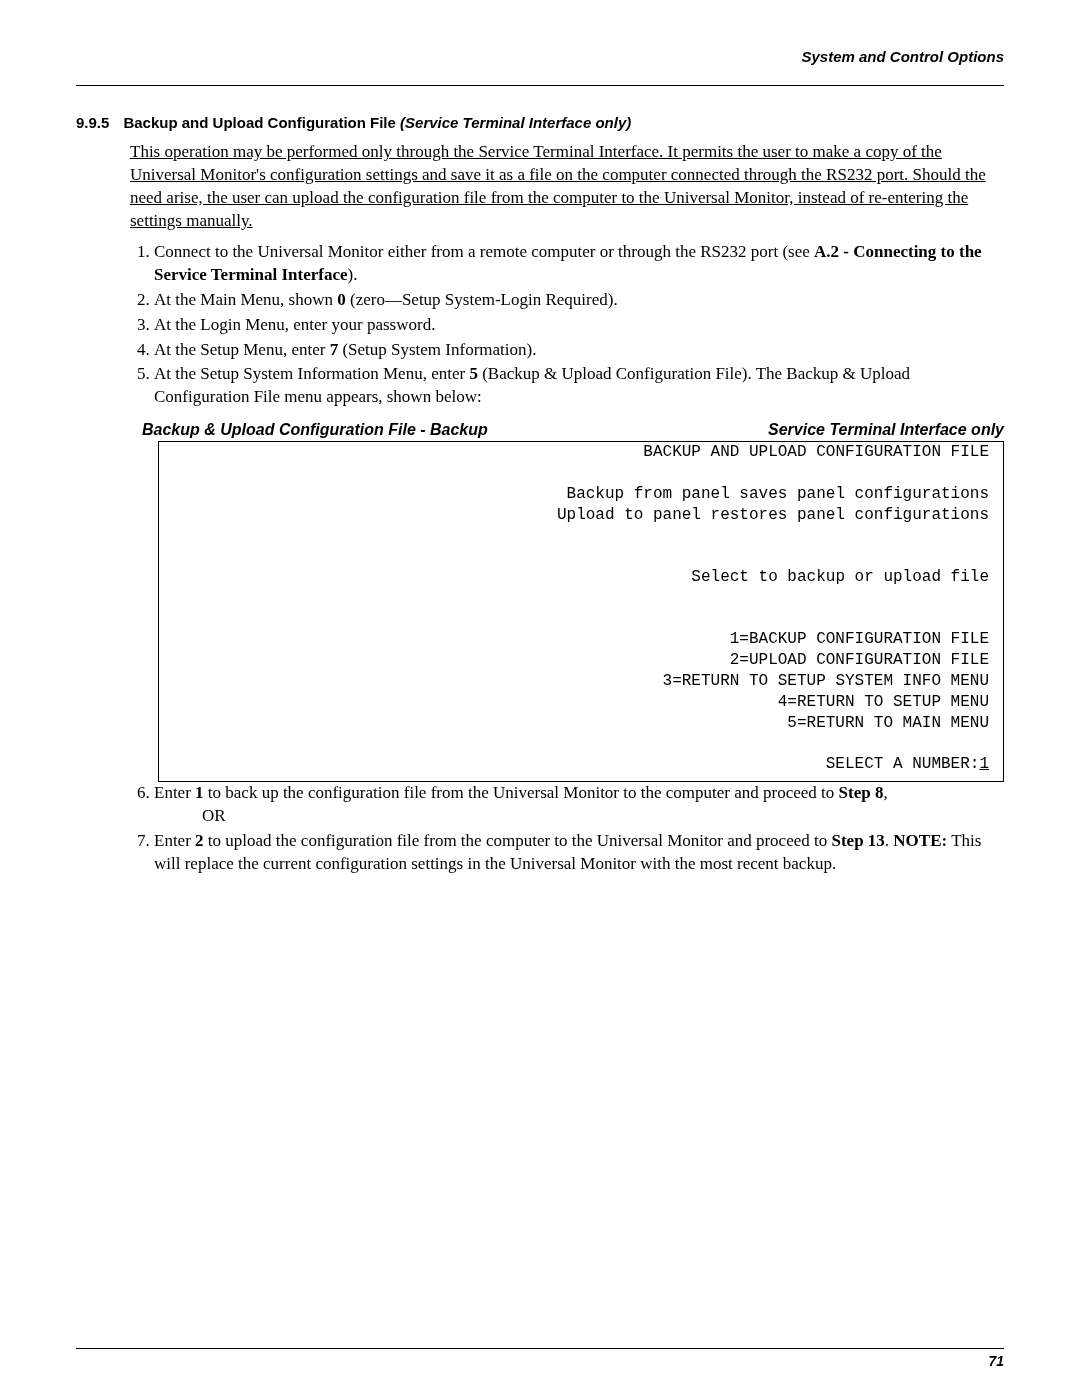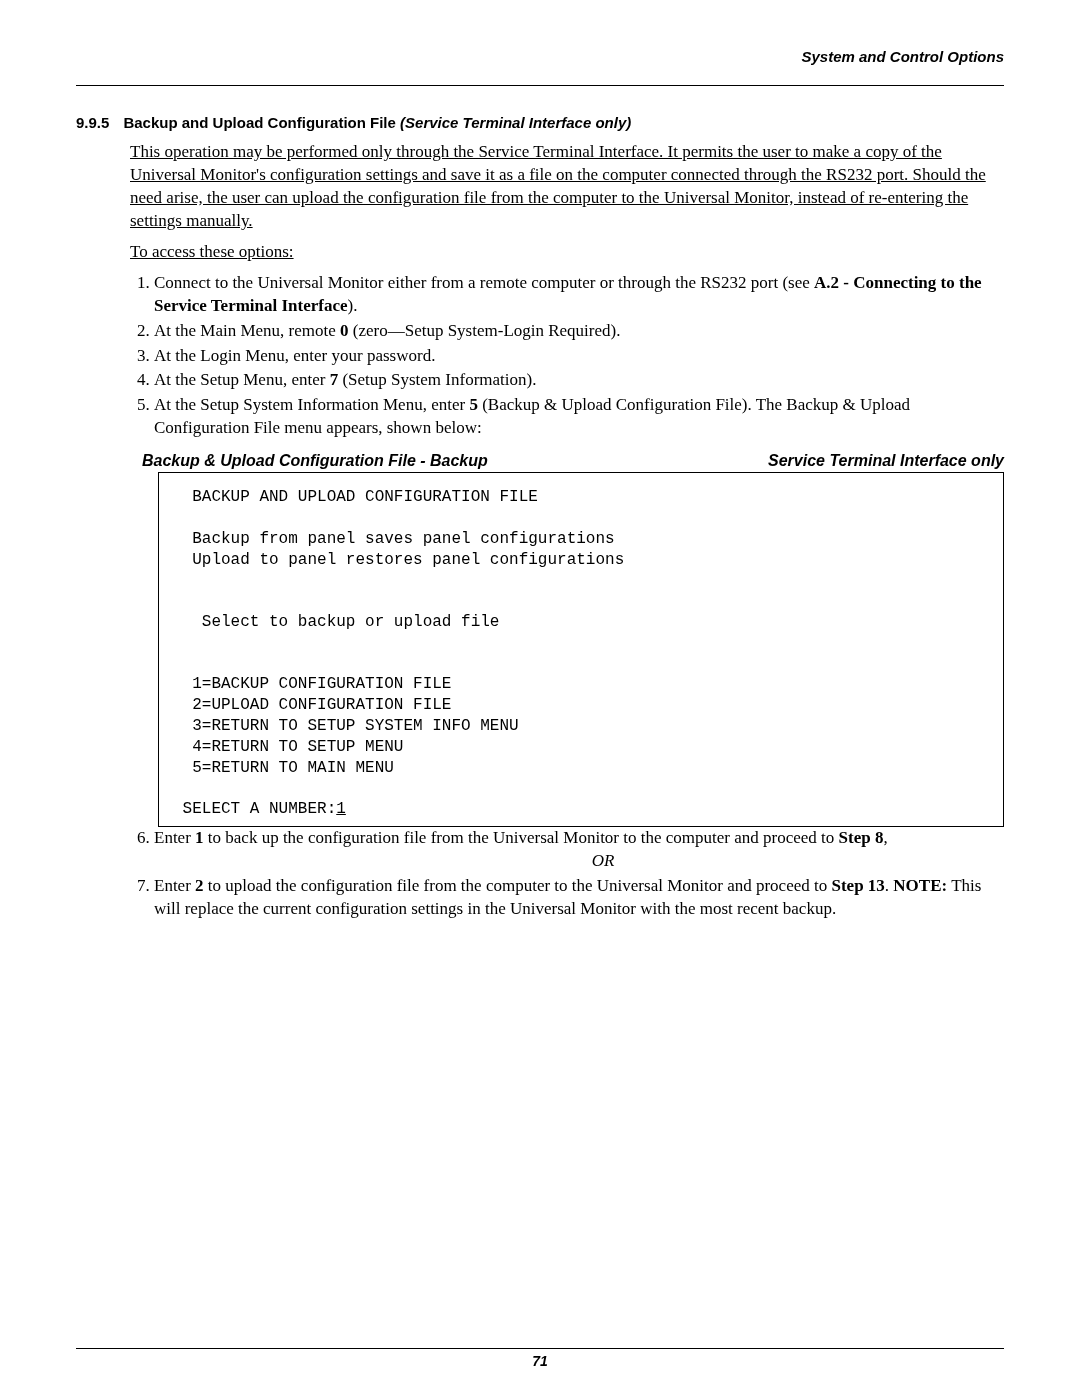--- a/index.html
+++ b/index.html
@@ -52,70 +52,68 @@
     margin-right: 0;
     gap: 28px;
   }
 
   .terminal-box {
     border: 1.5px solid #000;
     font-family: "Courier New", Courier, monospace;
     font-size: 16px;
     line-height: 1.30;
     white-space: pre;
-    padding: 14px 14px 6px 14px;
+    padding: 0 14px 6px 14px;
     margin-left: 28px;
+    text-align: right;
   }
   .u { text-decoration: underline; }
 
   .or-line {
     margin-left: 48px;
-    font-style: italic;
-    text-align: center;
   }
 
   .footer-area {
     position: fixed;
     bottom: 28px;
     left: 76px;
     right: 76px;
   }
   .footer-rule {
     border-top: 1.5px solid #000;
     margin-bottom: 4px;
   }
   .page-number {
     font-family: Arial, Helvetica, sans-serif;
     font-weight: bold;
     font-style: italic;
     font-size: 14px;
-    text-align: center;
+    text-align: right;
   }
 </style>
 </head>
 <body>
 
 <div class="header-running">System and Control Options</div>
 
 <div class="section-heading">
   <span class="section-number">9.9.5</span><span>Backup and Upload Configuration File </span><span class="heading-italic">(Service Terminal Interface only)</span>
 </div>
 
 <div class="body-block">
 
   <p>This operation may be performed only through the Service Terminal Interface. It permits the user to make a copy of the Universal Monitor's configuration settings and save it as a file on the computer connected through the RS232 port. Should the need arise, the user can upload the configuration file from the computer to the Universal Monitor, instead of re-entering the settings manually.</p>
 
-  <p>To access these options:</p>
 
   <ol class="steps">
     <li>
       <span>Connect to the Universal Monitor either from a remote computer or through the RS232 port (see </span><span class="bold">A.2 - Connecting to the Service Terminal Interface</span><span>).</span>
     </li>
     <li>
-      <span>At the Main Menu, remote </span><span class="bold">0</span><span> (zero—Setup System-Login Required).</span>
+      <span>At the Main Menu, shown </span><span class="bold">0</span><span> (zero—Setup System-Login Required).</span>
     </li>
     <li>At the Login Menu, enter your password.</li>
     <li>
       <span>At the Setup Menu, enter </span><span class="bold">7</span><span> (Setup System Information).</span>
     </li>
     <li>
       <span>At the Setup System Information Menu, enter </span><span class="bold">5</span><span> (Backup &amp; Upload Configuration File). The Backup &amp; Upload Configuration File menu appears, shown below:</span>
     </li>
   </ol>
 

